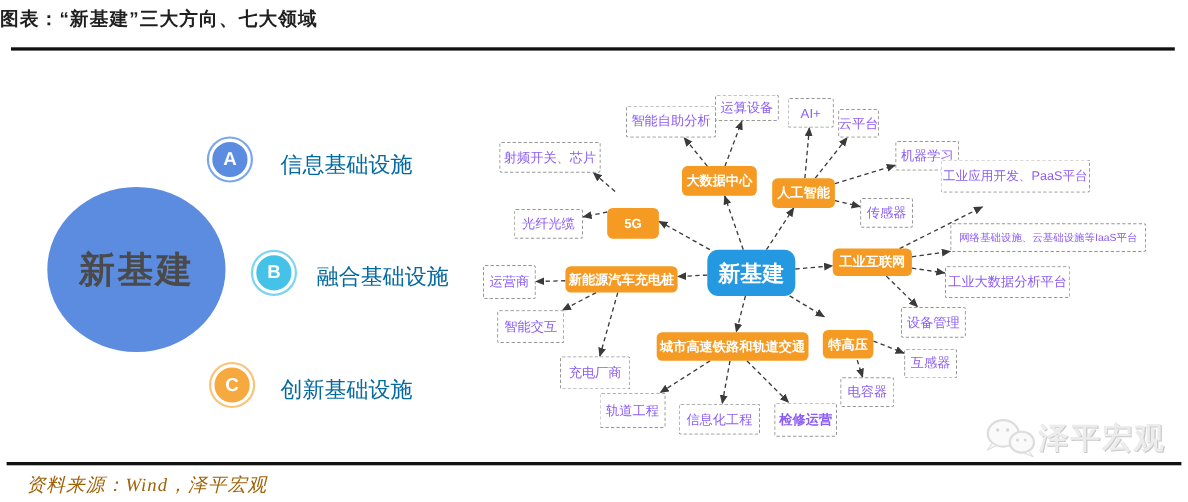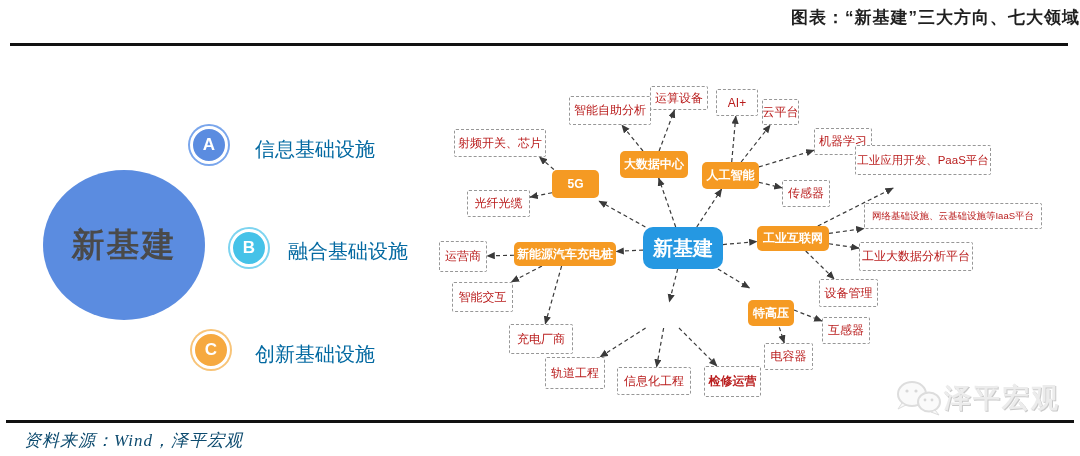--- a/index.html
+++ b/index.html
@@ -1,44 +1,44 @@
 <!DOCTYPE html>
 <html><head>
 <meta charset="utf-8">
 <style>
   html,body{margin:0;padding:0;background:#fff;}
   #page{position:relative;width:1080px;height:456px;background:#fff;overflow:hidden;
         font-family:"Liberation Sans",sans-serif;}
   
-  .title{position:absolute;top:6px;left:0;width:100%;text-align:right;
+  .title{position:absolute;top:6px;left:0;width:100%;text-align:left;
          font-size:17px;font-weight:bold;color:#1f1f1f;letter-spacing:1px;}
   .rule-top{position:absolute;left:10px;right:12px;top:43px;height:3px;background:#111;}
   .rule-bottom{position:absolute;left:6px;right:6px;top:420px;height:3px;background:#111;}
   .source{position:absolute;left:24px;top:429px;font-family:"Liberation Serif",serif;
-          font-style:italic;font-size:17px;color:#0c4a6e;letter-spacing:1px;}
+          font-style:italic;font-size:17px;color:#a16207;letter-spacing:1px;}
   
   .hub{position:absolute;left:43px;top:170px;width:162px;height:150px;border-radius:50%;
        background:#5b8ce0;display:flex;align-items:center;justify-content:center;}
   .hub span{font-size:33px;font-weight:bold;color:#4a4a4a;letter-spacing:2px;}
   .badge{position:absolute;width:32px;height:32px;border-radius:50%;border:3px solid #fff;
          display:flex;align-items:center;justify-content:center;color:#fff;
          font-size:17px;font-weight:bold;}
   .badge-a{left:190px;top:126px;background:#5b8ce0;box-shadow:0 0 0 2px #7aa6ec;}
   .badge-b{left:230px;top:229px;background:#45c2e8;box-shadow:0 0 0 2px #7dd4f0;}
   .badge-c{left:192px;top:331px;background:#f6a93f;box-shadow:0 0 0 2px #f8c478;}
   .cat-label{position:absolute;font-size:20px;color:#0369a1;font-weight:500;white-space:nowrap;}
   .cat-a{left:255px;top:136px;}
   .cat-b{left:288px;top:238px;}
   .cat-c{left:255px;top:341px;}
   
   .node{position:absolute;display:flex;align-items:center;justify-content:center;
         white-space:nowrap;box-sizing:border-box;z-index:2;}
   .center-node{background:#2598e2;color:#fff;font-weight:bold;font-size:20px;border-radius:10px;}
   .branch{background:#f59a23;color:#fff;font-weight:bold;font-size:12px;border-radius:5px;padding:0 2px;}
-  .leaf{background:#fff;border:1px dashed #979797;color:#b91c1c;font-size:12px;border-radius:2px;}
+  .leaf{background:#fff;border:1px dashed #979797;color:#8b5cf6;font-size:12px;border-radius:2px;}
   .leaf.small{font-size:9.5px;}
   .leaf.mid{font-size:11.5px;}
   #edges{position:absolute;left:0;top:0;z-index:1;}
   
   .wm{position:absolute;right:20px;top:378px;display:flex;align-items:center;z-index:3;}
   .wm-text{font-size:27px;font-weight:bold;color:#ececec;letter-spacing:2px;
            text-shadow:1px 1px 0 #c9c9c9;}
 </style>
 </head>
 <body>
@@ -94,25 +94,26 @@
       <line x1="645.6034482758621" y1="328" x2="600.1034482758621" y2="357" stroke="#3a3a3a" stroke-width="1.2" stroke-dasharray="4,3" marker-end="url(#arr)"></line>
       <line x1="663.6363636363636" y1="328" x2="656.5454545454545" y2="367" stroke="#3a3a3a" stroke-width="1.2" stroke-dasharray="4,3" marker-end="url(#arr)"></line>
       <line x1="679" y1="328" x2="717" y2="366" stroke="#3a3a3a" stroke-width="1.2" stroke-dasharray="4,3" marker-end="url(#arr)"></line>
       <line x1="514" y1="255.25" x2="487" y2="255.91176470588235" stroke="#3a3a3a" stroke-width="1.2" stroke-dasharray="4,3" marker-end="url(#arr)"></line>
       <line x1="541.9767441860465" y1="266" x2="511.27906976744185" y2="282" stroke="#3a3a3a" stroke-width="1.2" stroke-dasharray="4,3" marker-end="url(#arr)"></line>
       <line x1="561.6117647058824" y1="266" x2="545.2352941176471" y2="324" stroke="#3a3a3a" stroke-width="1.2" stroke-dasharray="4,3" marker-end="url(#arr)"></line>
     </svg>
 
   <div class="node center-node" style="left:643px;top:227px;width:80px;height:42px;">新基建</div>
 
-  <div class="node branch" style="left:552px;top:170px;width:47px;height:28px;">5G</div>
+  <div class="node branch" style="left:552px;top:189px;width:47px;height:28px;">5G</div>
   <div class="node branch" style="left:620px;top:151px;width:68px;height:27px;font-family:Liberation Serif, serif;">大数据中心</div>
   <div class="node branch" style="left:702px;top:162px;width:57px;height:27px;">人工智能</div>
   <div class="node branch" style="left:757px;top:226px;width:72px;height:25px;">工业互联网</div>
   <div class="node branch" style="left:748px;top:300px;width:46px;height:26px;">特高压</div>
+  <div class="node branch" style="left:597px;top:302px;width:138px;height:26px;">城市高速铁路和轨道交通</div>
   <div class="node branch" style="left:514px;top:242px;width:102px;height:24px;">新能源汽车充电桩</div>
 
   <div class="node leaf" style="left:454px;top:129px;width:92px;height:28px;">射频开关、芯片</div>
   <div class="node leaf" style="left:467px;top:190px;width:63px;height:27px;">光纤光缆</div>
   <div class="node leaf" style="left:569px;top:96px;width:82px;height:29px;">智能自助分析</div>
   <div class="node leaf" style="left:650px;top:86px;width:58px;height:24px;">运算设备</div>
   <div class="node leaf" style="left:716px;top:89px;width:42px;height:27px;">AI+</div>
   <div class="node leaf" style="left:762px;top:99px;width:37px;height:26px;">云平台</div>
   <div class="node leaf" style="left:814px;top:128px;width:58px;height:27px;">机器学习</div>
   <div class="node leaf" style="left:782px;top:180px;width:48px;height:27px;">传感器</div>

